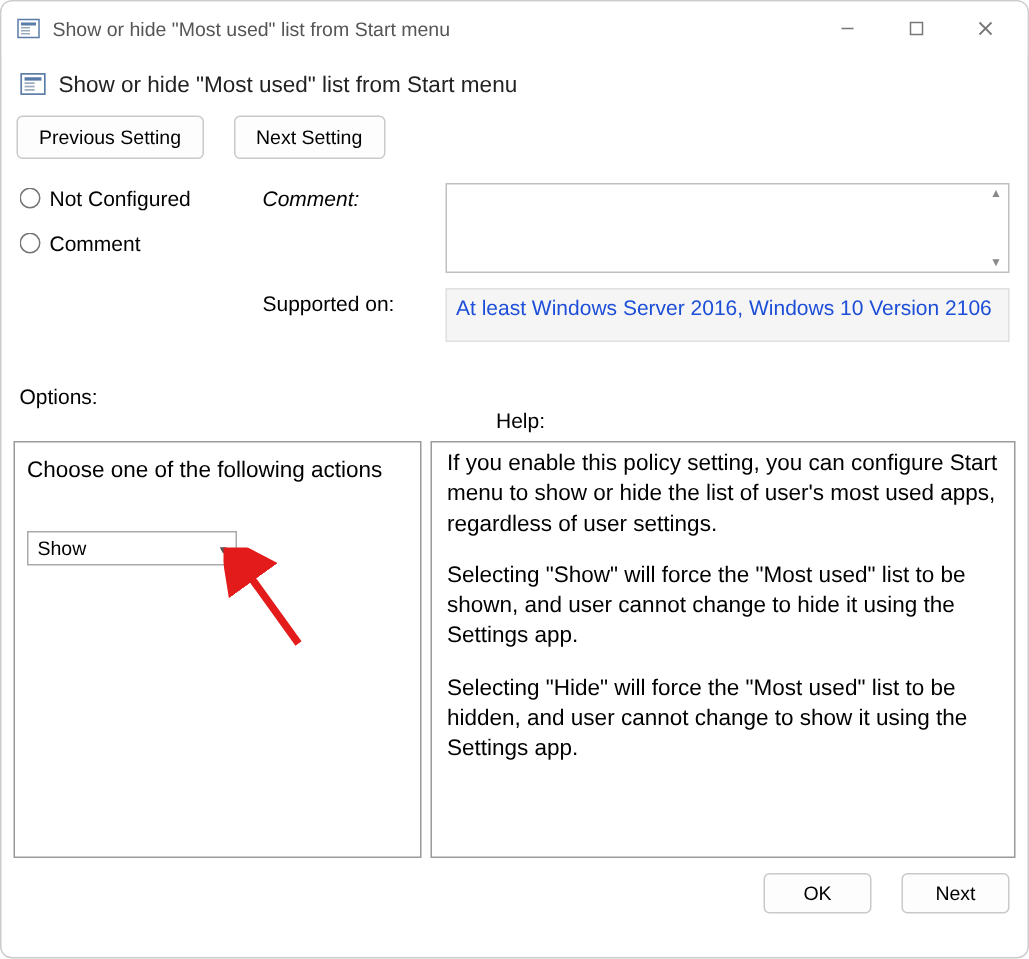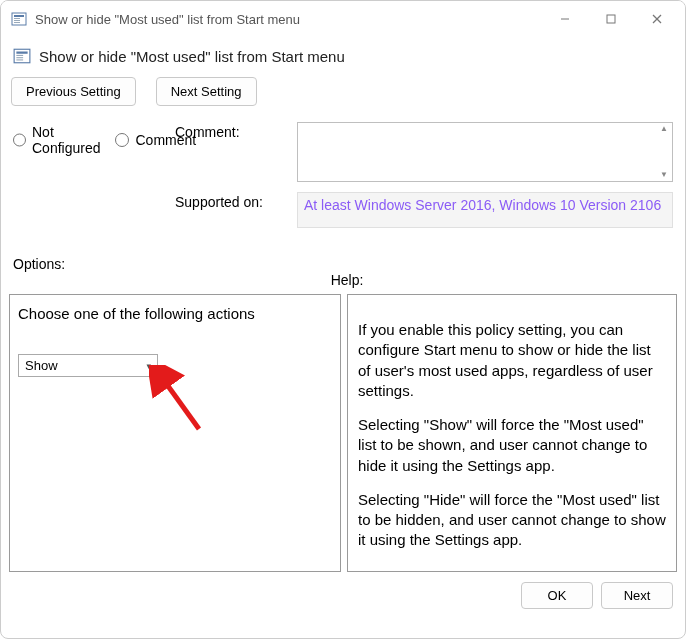--- a/index.html
+++ b/index.html
@@ -61,30 +61,30 @@
     .top-grid {
       display: grid;
       grid-template-columns: 158px 118px 1fr;
       column-gap: 4px;
       row-gap: 10px;
       padding: 4px 4px 8px 4px;
       align-items: start;
     }
     .radio-col {
       grid-column: 1; grid-row: 1 / span 3;
-      display: flex; flex-direction: row; gap: 14px;
+      display: flex; flex-direction: column; gap: 14px;
       padding-top: 2px;
     }
     .radio-row {
       display: flex; align-items: center; gap: 6px;
       font-size: 14px;
     }
     .radio-row.selected { color: #0067c0; }
     .radio-row input[type=radio] { accent-color: #0067c0; width: 14px; height: 14px; }
-    .comment-label { grid-column: 2; grid-row: 1; font-size: 14px; padding-top: 2px;}
+    .comment-label { grid-column: 2; grid-row: 1; font-size: 14px; padding-top: 2px; font-style: italic;}
     .comment-box {
       grid-column: 3; grid-row: 1;
       border: 1px solid #bfbfbf;
       height: 60px;
       position: relative;
       background: #fff;
     }
     .comment-box .scroll-up, .comment-box .scroll-down {
       position: absolute; right: 2px; width: 12px; height: 10px;
       font-size: 8px; color: #888; text-align: center;
@@ -92,37 +92,37 @@
     .comment-box .scroll-up { top: 1px; }
     .comment-box .scroll-down { bottom: 1px; }
     .supported-label { grid-column: 2; grid-row: 2; font-size: 14px; padding-top: 2px;}
     .supported-box {
       grid-column: 3; grid-row: 2;
       border: 1px solid #e0e0e0;
       background: #f5f5f5;
       height: 36px;
       padding: 4px 6px;
       font-size: 14px;
-      color: #8b5cf6;
+      color: #1d4ed8;
       overflow: hidden;
     }
     .section-labels {
       display: flex;
       padding: 10px 4px 6px 4px;
       font-size: 14px;
       flex-direction: column;
     }
     .section-labels .opts { width: 302px; }
     .section-labels .help { flex: 1; padding-left: 8px; text-align: center; }
     .panels {
       display: flex; gap: 6px;
       padding: 0 0px;
     }
     .options-panel {
-      width: 332px;
+      width: 272px;
       border: 1px solid #9a9a9a;
       padding: 10px 8px;
       height: 278px;
       position: relative;
       background: #fff;
     }
     .options-panel .prompt { font-size: 15px; margin-bottom: 10px; }
     .select-box {
       width: 140px;
       border: 1px solid #aaa;
@@ -130,30 +130,30 @@
       font-size: 13px;
       display: flex; justify-content: space-between; align-items: center;
       background: #fff;
       cursor: pointer;
       margin-top: 32px;
     }
     .select-box .chev { font-size: 9px; color: #555; }
     .help-panel {
       flex: 1;
       border: 1px solid #9a9a9a;
-      padding: 25px 10px;
+      padding: 4px 10px;
       height: 278px;
       font-size: 15px;
       line-height: 1.35;
       overflow: hidden;
       background: #fff;
     }
     .help-panel p { margin-bottom: 14px; }
     .footer {
-      display: flex; justify-content: flex-end; gap: 8px;
+      display: flex; justify-content: flex-end; gap: 20px;
       padding: 10px 4px 0 4px;
     }
     .footer .btn { min-width: 72px; padding: 5px 14px; }
     .arrow-cursor {
       position: absolute;
       left: 148px; top: 364px;
       pointer-events: none;
       z-index: 100;
     }
   </style>

